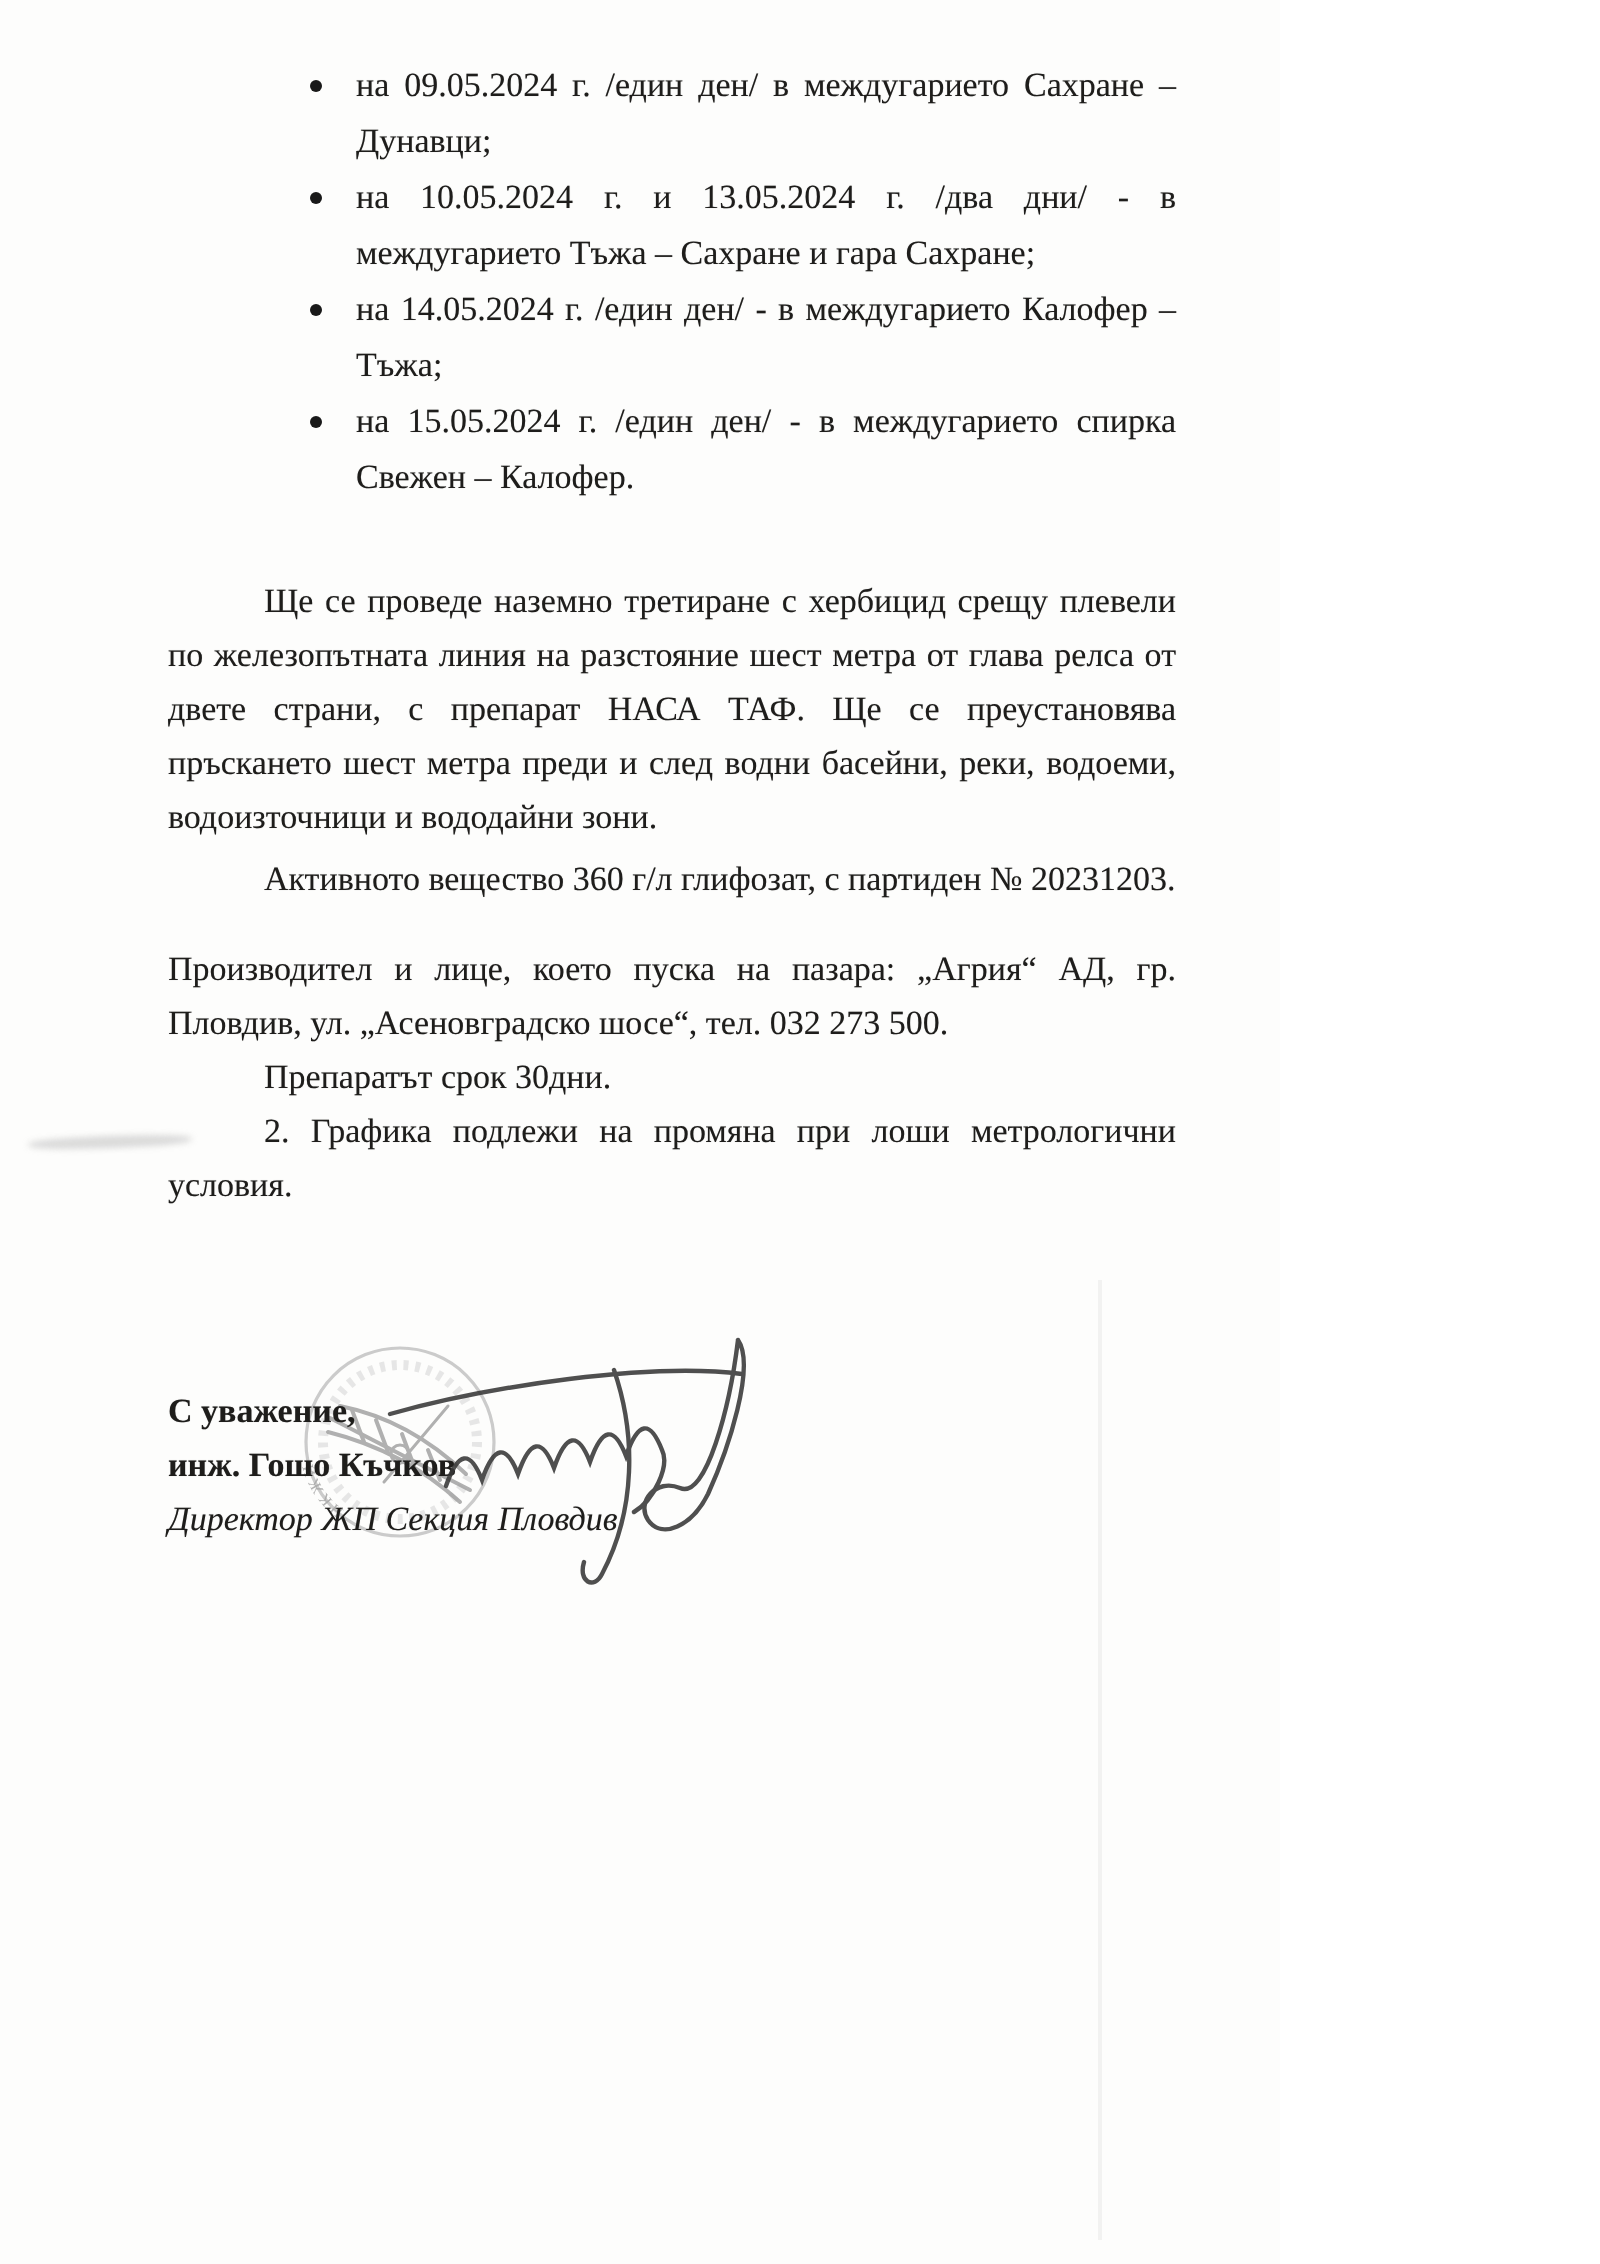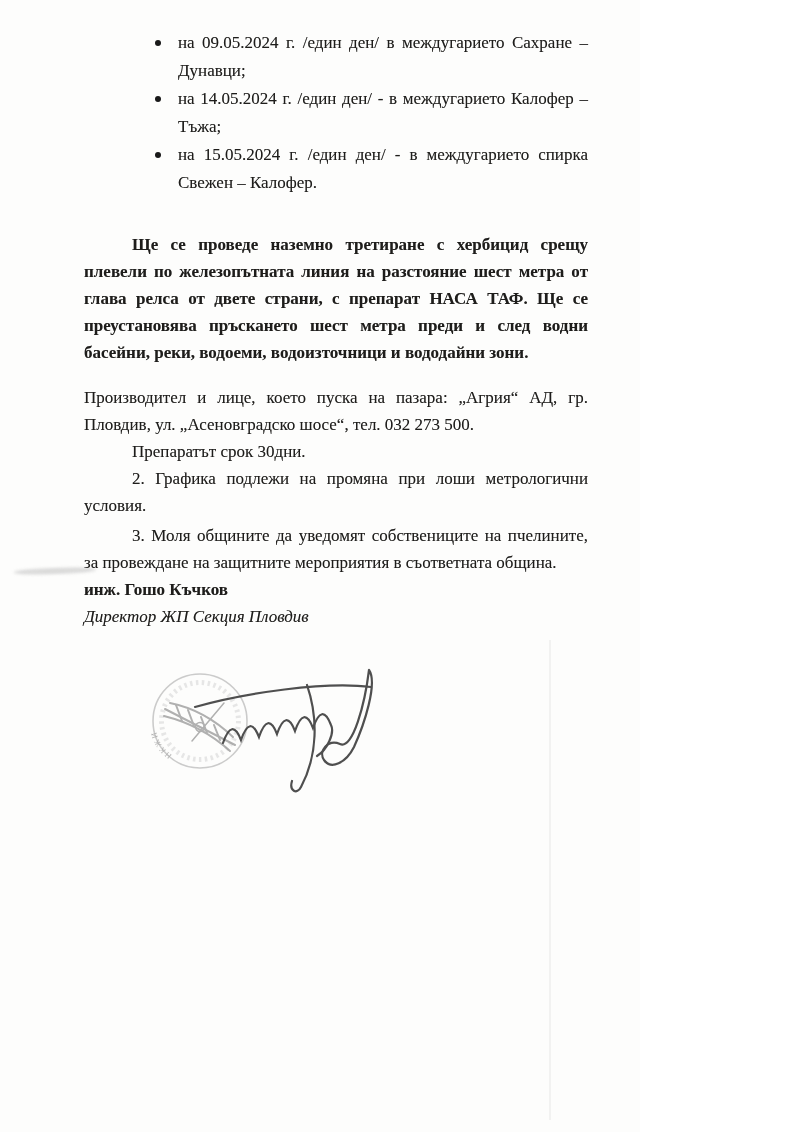--- a/index.html
+++ b/index.html
@@ -27,21 +27,21 @@
   ul.bullets { margin: 0; padding: 0; list-style: none; line-height: 28px; }
   ul.bullets li { position: relative; padding-left: 94px; text-align: justify; }
   ul.bullets li .dot {
     position: absolute; left: 71px; top: 11px;
     width: 6px; height: 6px; border-radius: 50%;
     background: #191919;
   }
   
   p { margin: 0; text-align: justify; }
   p.indent { text-indent: 48px; }
-  .mt34 { margin-top: 34px; font-weight: bold; }
+  .mt34 { margin-top: 34px; }
   .mt4  { margin-top: 4px; }
   .mt1  { margin-top: 18px; }
   .mt3  { margin-top: 3px; }
   .mt86 { margin-top: 86px; }
   .mt28 { }
   .bold { font-weight: bold; }
   .italic { font-style: italic; }
   
   .content, .closing { text-shadow: 0 0 0.4px rgba(20,20,20,0.35); }
   
@@ -86,35 +86,40 @@
 
   <div class="content">
 
     <ul class="bullets">
       <li>
         <span class="dot"></span>
         <span>на 09.05.2024 г. /един ден/ в междугарието Сахране – Дунавци;</span>
       </li>
       <li>
         <span class="dot"></span>
+        <span>на 10.05.2024 г. и 13.05.2024 г. /два дни/ - в междугарието Тъжа – Сахране и гара Сахране;</span>
+      </li>
+      <li>
+        <span class="dot"></span>
         <span>на 14.05.2024 г. /един ден/ - в междугарието Калофер – Тъжа;</span>
       </li>
       <li>
         <span class="dot"></span>
         <span>на 15.05.2024 г. /един ден/ - в междугарието спирка Свежен – Калофер.</span>
       </li>
     </ul>
 
     <p class="indent mt34">Ще се проведе наземно третиране с хербицид срещу плевели по железопътната линия на разстояние шест метра от глава релса от двете страни, с препарат  НАСА ТАФ. Ще се преустановява пръскането шест метра преди и след водни басейни, реки, водоеми, водоизточници и вододайни зони.</p>
+    <p class="indent mt4">Активното вещество 360 г/л глифозат, с партиден № 20231203.</p>
     <p class="mt1">Производител и лице, което пуска на пазара: „Агрия“ АД, гр. Пловдив, ул. „Асеновградско шосе“, тел. 032 273 500.</p>
     <p class="indent">Препаратът срок 30дни.</p>
     <p class="indent">2.  Графика подлежи на промяна при лоши метрологични условия.</p>
-    <p class="indent mt3">3. Моля общините да уведомят собствениците на пчелините, за провеждане на защитните мероприятия в съответната община.</p>
 
     <div class="closing">
+      <p class="bold mt86">С уважение,</p>
       <p class="bold mt28">инж. Гошо Къчков</p>
       <p class="italic">Директор ЖП Секция Пловдив</p>
     </div>
 
   </div>
 
   <svg class="stamp-svg" viewBox="0 0 120 120" aria-hidden="true">
     <defs>
       <path id="arcL" d="M 32,94 A 39 39 0 0 1 17,50" fill="none"></path>
     </defs>

